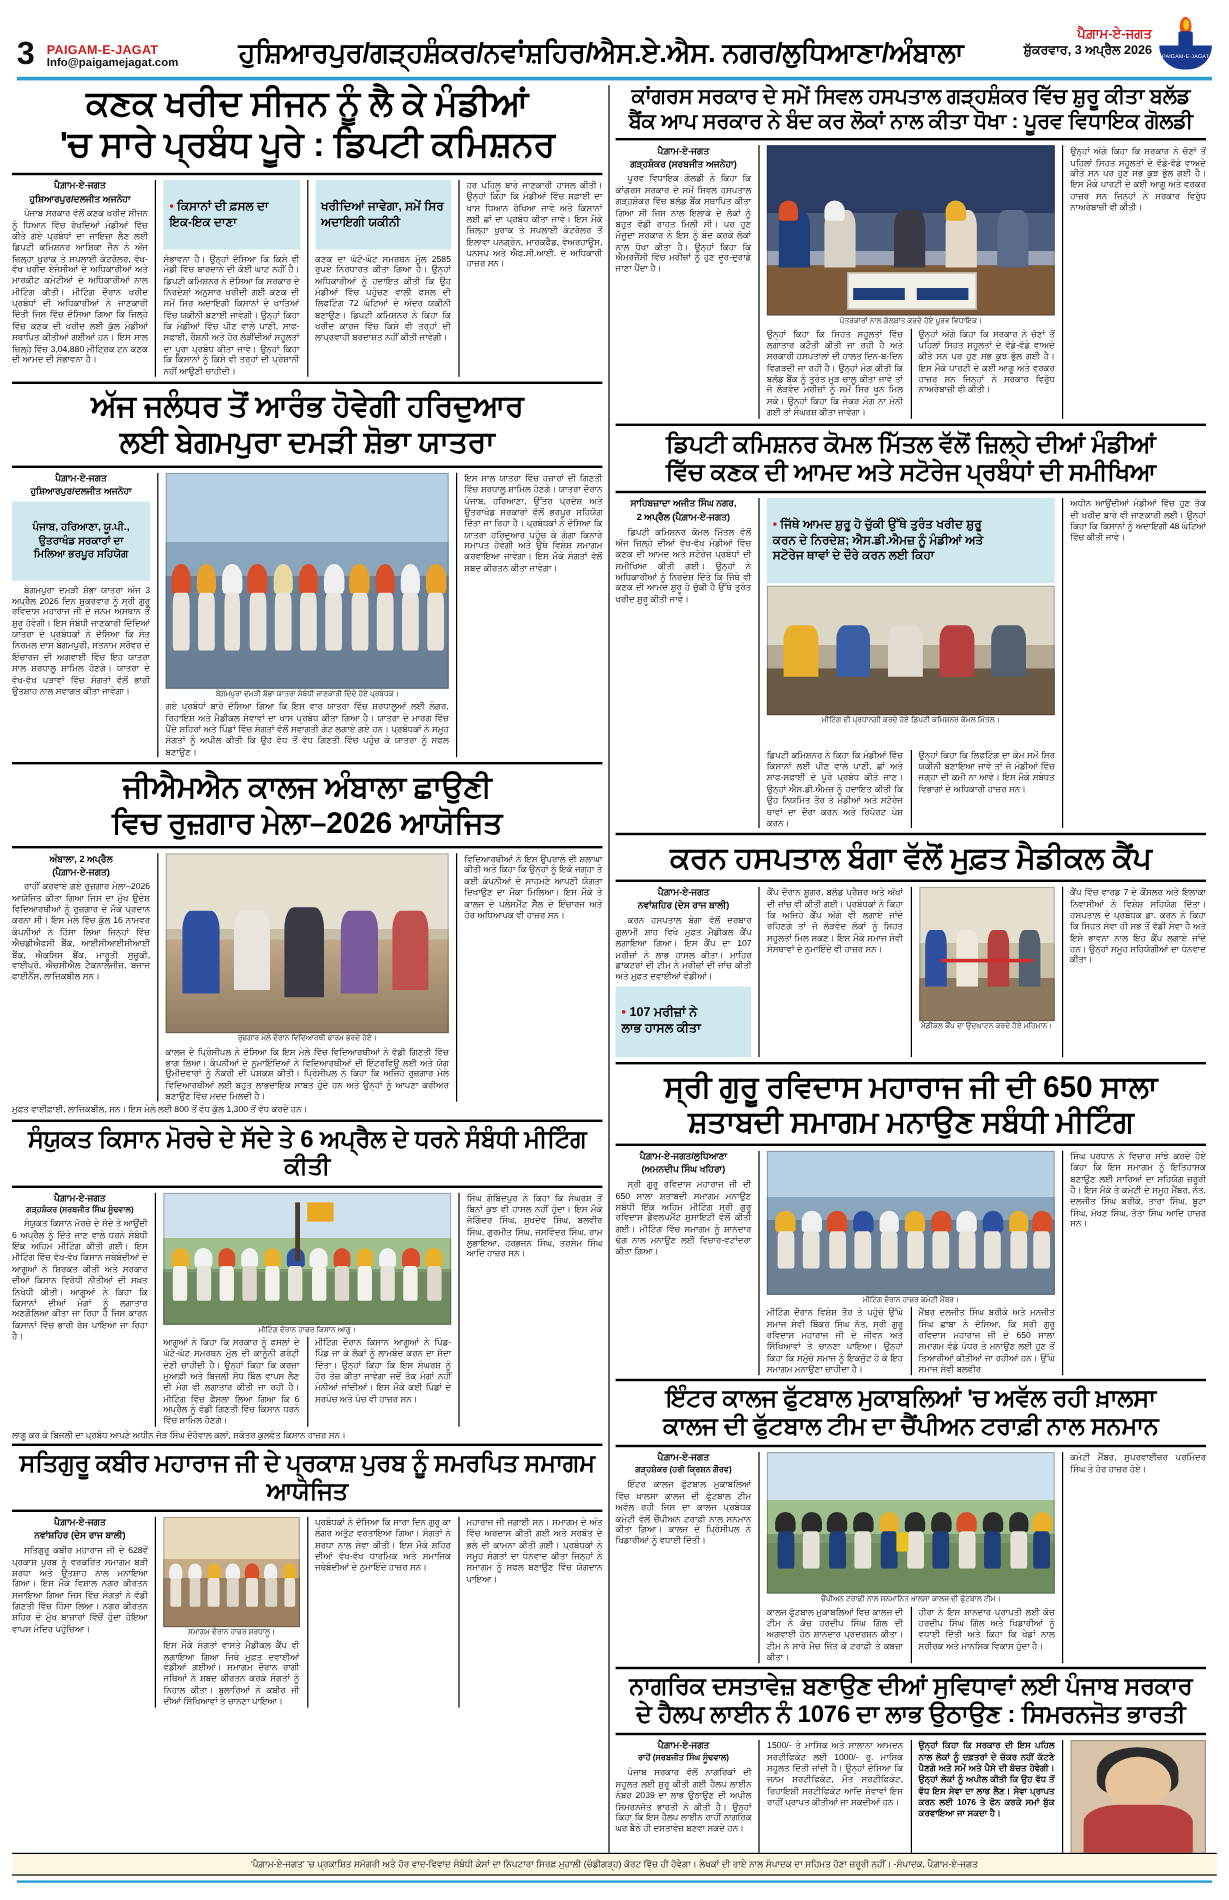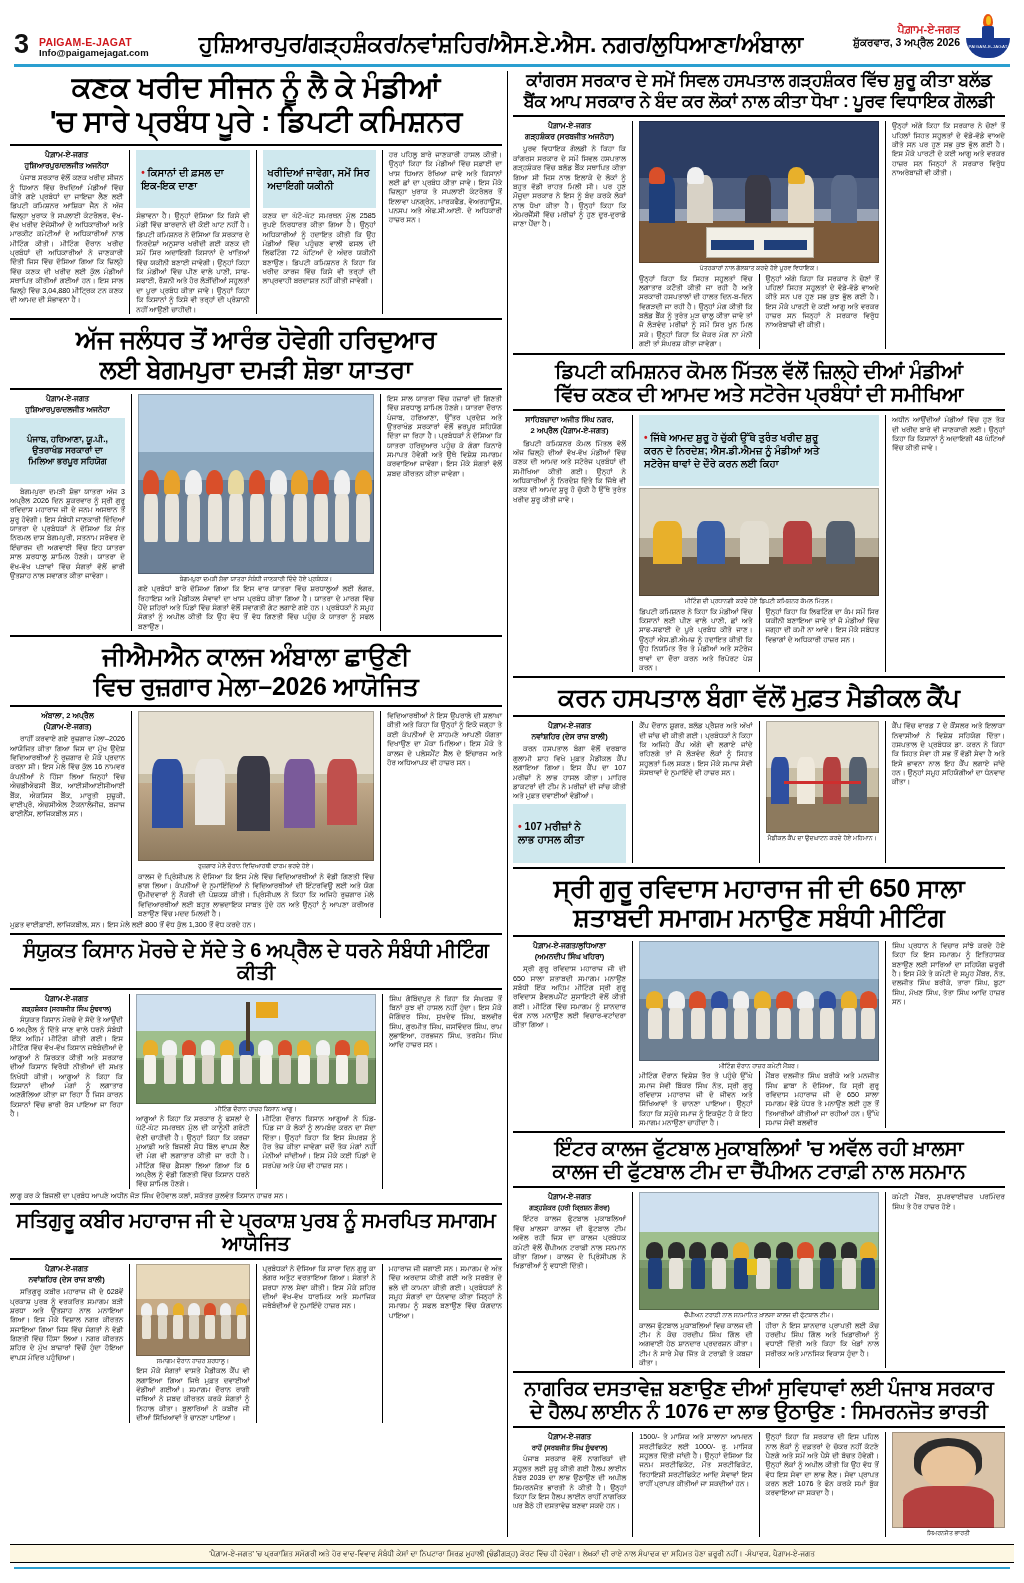--- a/index.html
+++ b/index.html
@@ -462,21 +462,21 @@
             <div class="photo p-room" style="height:108px;margin-top:2px;">
               <div style="position:absolute;left:0;bottom:0;width:100%;height:36%;background:#6b5a45;"></div>
               <div style="position:absolute;left:6%;bottom:30%;width:12%;height:40%;background:#e8b02b;border-radius:26% 26% 0 0;"></div>
               <div style="position:absolute;left:24%;bottom:30%;width:12%;height:40%;background:#3b5fa5;border-radius:26% 26% 0 0;"></div>
               <div style="position:absolute;left:42%;bottom:30%;width:12%;height:40%;background:#e2ddd0;border-radius:26% 26% 0 0;"></div>
               <div style="position:absolute;left:60%;bottom:30%;width:12%;height:40%;background:#b5403f;border-radius:26% 26% 0 0;"></div>
               <div style="position:absolute;left:78%;bottom:30%;width:12%;height:40%;background:#55606f;border-radius:26% 26% 0 0;"></div>
               <div class="frame"></div>
             </div>
             <div class="cap">ਮੀਟਿੰਗ ਦੀ ਪ੍ਰਧਾਨਗੀ ਕਰਦੇ ਹੋਏ ਡਿਪਟੀ ਕਮਿਸ਼ਨਰ ਕੋਮਲ ਮਿੱਤਲ।</div>
-            <div class="cols" style="gap:6px;margin-top:2px;">
+            <div class="cols" style="gap:6px;margin-top:20px;">
               <div style="width:117px;">
                   <div class="body">ਡਿਪਟੀ ਕਮਿਸ਼ਨਰ ਨੇ ਕਿਹਾ ਕਿ ਮੰਡੀਆਂ ਵਿੱਚ ਕਿਸਾਨਾਂ ਲਈ ਪੀਣ ਵਾਲੇ ਪਾਣੀ, ਛਾਂ ਅਤੇ ਸਾਫ-ਸਫਾਈ ਦੇ ਪੂਰੇ ਪ੍ਰਬੰਧ ਕੀਤੇ ਜਾਣ। ਉਨ੍ਹਾਂ ਐਸ.ਡੀ.ਐਮਜ਼ ਨੂੰ ਹਦਾਇਤ ਕੀਤੀ ਕਿ ਉਹ ਨਿਯਮਿਤ ਤੌਰ ਤੇ ਮੰਡੀਆਂ ਅਤੇ ਸਟੋਰੇਜ ਥਾਵਾਂ ਦਾ ਦੌਰਾ ਕਰਨ ਅਤੇ ਰਿਪੋਰਟ ਪੇਸ਼ ਕਰਨ।</div>
                 </div>
               <div class="sep-v"></div>
               <div style="width:117px;">
                   <div class="body">ਉਨ੍ਹਾਂ ਕਿਹਾ ਕਿ ਲਿਫਟਿੰਗ ਦਾ ਕੰਮ ਸਮੇਂ ਸਿਰ ਯਕੀਨੀ ਬਣਾਇਆ ਜਾਵੇ ਤਾਂ ਜੋ ਮੰਡੀਆਂ ਵਿੱਚ ਜਗ੍ਹਾ ਦੀ ਕਮੀ ਨਾ ਆਵੇ। ਇਸ ਮੌਕੇ ਸਬੰਧਤ ਵਿਭਾਗਾਂ ਦੇ ਅਧਿਕਾਰੀ ਹਾਜ਼ਰ ਸਨ।</div>
                 </div>
             </div>
           </div>
           <div class="sep-v"></div>
@@ -697,21 +697,21 @@
           <div style="width:117px;">
             <div class="byline">ਪੈਗ਼ਾਮ-ਏ-ਜਗਤ</div>
             <div class="byline" style="font-size:6.8px;margin-bottom:2px;">ਰਾਹੋਂ (ਸਰਬਜੀਤ ਸਿੰਘ ਸੂੰਢਵਾਲ)</div>
             <div class="body indent">ਪੰਜਾਬ ਸਰਕਾਰ ਵੱਲੋਂ ਨਾਗਰਿਕਾਂ ਦੀ ਸਹੂਲਤ ਲਈ ਸ਼ੁਰੂ ਕੀਤੀ ਗਈ ਹੈਲਪ ਲਾਈਨ ਨੰਬਰ 2039 ਦਾ ਲਾਭ ਉਠਾਉਣ ਦੀ ਅਪੀਲ ਸਿਮਰਨਜੋਤ ਭਾਰਤੀ ਨੇ ਕੀਤੀ ਹੈ। ਉਨ੍ਹਾਂ ਕਿਹਾ ਕਿ ਇਸ ਹੈਲਪ ਲਾਈਨ ਰਾਹੀਂ ਨਾਗਰਿਕ ਘਰ ਬੈਠੇ ਹੀ ਦਸਤਾਵੇਜ਼ ਬਣਵਾ ਸਕਦੇ ਹਨ।</div>
           </div>
           <div class="sep-v"></div>
           <div style="width:117px;">
             <div class="body">1500/- ਤੇ ਮਾਸਿਕ ਅਤੇ ਸਾਲਾਨਾ ਆਮਦਨ ਸਰਟੀਫਿਕੇਟ ਲਈ 1000/- ਰੁ. ਮਾਸਿਕ ਸਹੂਲਤ ਦਿੱਤੀ ਜਾਂਦੀ ਹੈ। ਉਨ੍ਹਾਂ ਦੱਸਿਆ ਕਿ ਜਨਮ ਸਰਟੀਫਿਕੇਟ, ਮੌਤ ਸਰਟੀਫਿਕੇਟ, ਰਿਹਾਇਸ਼ੀ ਸਰਟੀਫਿਕੇਟ ਆਦਿ ਸੇਵਾਵਾਂ ਇਸ ਰਾਹੀਂ ਪ੍ਰਾਪਤ ਕੀਤੀਆਂ ਜਾ ਸਕਦੀਆਂ ਹਨ।</div>
           </div>
           <div class="sep-v"></div>
-          <div style="width:117px;">
+          <div style="width:117px;font-weight:bold;">
             <div class="body">ਉਨ੍ਹਾਂ ਕਿਹਾ ਕਿ ਸਰਕਾਰ ਦੀ ਇਸ ਪਹਿਲ ਨਾਲ ਲੋਕਾਂ ਨੂੰ ਦਫ਼ਤਰਾਂ ਦੇ ਚੱਕਰ ਨਹੀਂ ਕੱਟਣੇ ਪੈਣਗੇ ਅਤੇ ਸਮੇਂ ਅਤੇ ਪੈਸੇ ਦੀ ਬੱਚਤ ਹੋਵੇਗੀ। ਉਨ੍ਹਾਂ ਲੋਕਾਂ ਨੂੰ ਅਪੀਲ ਕੀਤੀ ਕਿ ਉਹ ਵੱਧ ਤੋਂ ਵੱਧ ਇਸ ਸੇਵਾ ਦਾ ਲਾਭ ਲੈਣ। ਸੇਵਾ ਪ੍ਰਾਪਤ ਕਰਨ ਲਈ 1076 ਤੇ ਫੋਨ ਕਰਕੇ ਸਮਾਂ ਬੁੱਕ ਕਰਵਾਇਆ ਜਾ ਸਕਦਾ ਹੈ।</div>
           </div>
           <div class="sep-v"></div>
           <div style="width:117px;">
             <div class="photo portrait" style="height:96px;">
               <div class="hair"></div>
                 <div class="face"></div>
                 <div class="torso"></div>
               <div class="frame"></div>
             </div>

